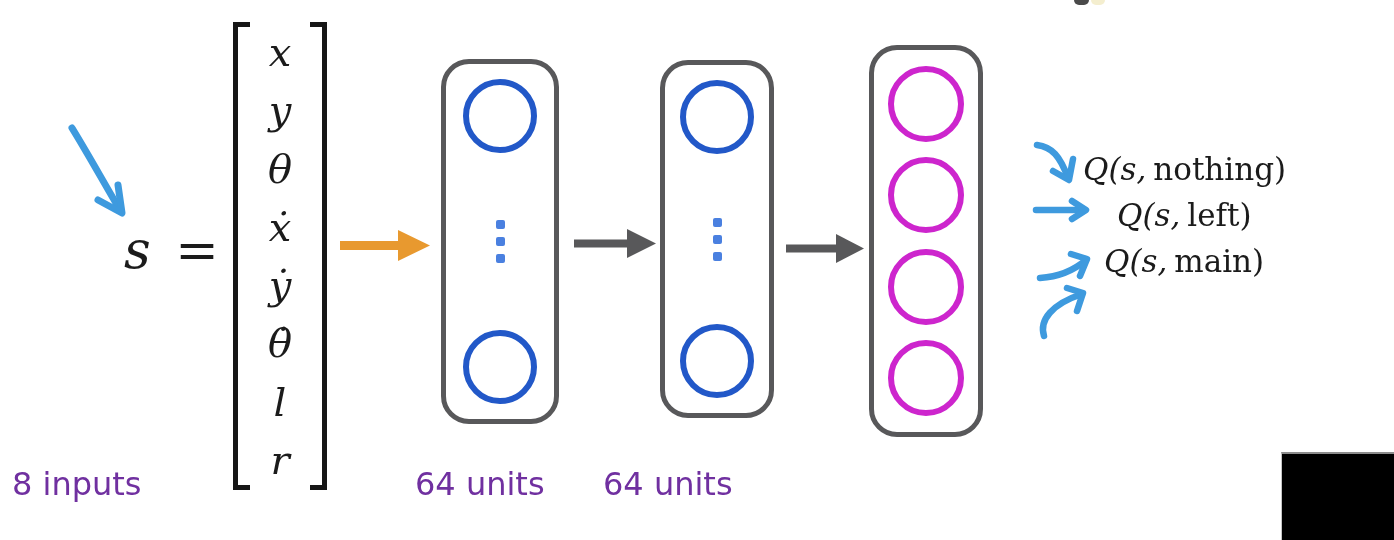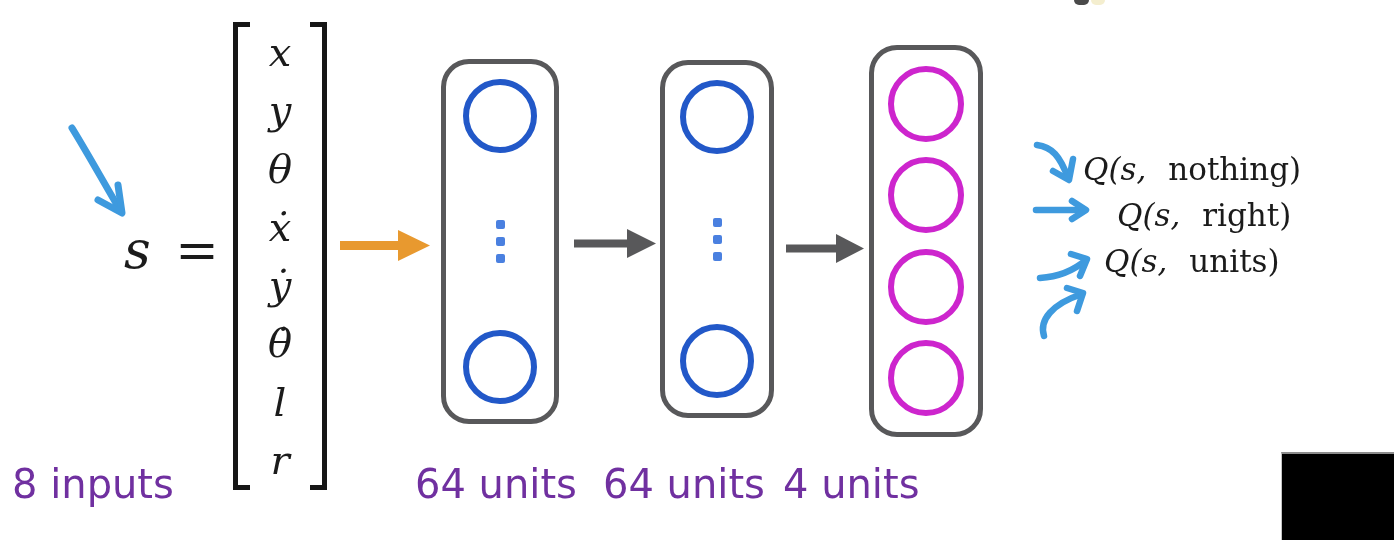--- a/index.html
+++ b/index.html
@@ -41,27 +41,27 @@
   .layer-1{left:441px;top:59px;width:118px;height:365px;padding:15px 0;justify-content:space-between;}
   .layer-2{left:660px;top:60px;width:114px;height:358px;padding:15px 0;justify-content:space-between;}
   .layer-out{left:869px;top:45px;width:114px;height:392px;justify-content:space-evenly;}
   .node{border-radius:50%;background:#fff;}
   .node.blue{width:74px;height:74px;border:6px solid var(--hidden-node-blue);}
   .node.magenta{width:76px;height:76px;border:6px solid var(--output-node-magenta);}
   .ellipsis{display:flex;flex-direction:column;gap:8px;align-items:center;}
   .ellipsis .dot{width:9px;height:9px;border-radius:2px;background:var(--ellipsis-blue);}
 
   
-  .purple-label{color:var(--label-purple);font-size:40px;line-height:46px;white-space:nowrap;}
+  .purple-label{color:var(--label-purple);font-size:32px;line-height:46px;white-space:nowrap;}
 
   
   .q-label{font-family:"DejaVu Serif","Liberation Serif",serif;font-size:31px;
     color:var(--math-ink);white-space:nowrap;line-height:38px;}
   .q-label .fn{font-style:italic;margin-top:43px;}
-  .q-label .arg{font-style:normal;margin-left:22px;}
+  .q-label .arg{font-style:normal;margin-left:7px;}
 
   
   .black-corner{left:1281px;top:452px;width:113px;height:88px;background:#000;
     border-top:2px solid #8c8c8c;border-left:1px solid #c4c4c4;}
 
   
   .artifact-dark{left:1074px;top:0;width:15px;height:5px;background:#4a4a4a;border-radius:0 0 8px 8px;}
   .artifact-yellow{left:1091px;top:0;width:14px;height:5px;background:#f4eecf;border-radius:0 0 6px 6px;}
 
   svg{display:block;overflow:visible;}
@@ -131,44 +131,43 @@
   <div class="abs layer-box layer-out">
     <div class="node magenta"></div>
     <div class="node magenta"></div>
     <div class="node magenta"></div>
     <div class="node magenta"></div>
   </div>
 
   <div class="abs purple-label" style="left:12px;top:461px">8 inputs</div>
   <div class="abs purple-label" style="left:415px;top:461px">64 units</div>
   <div class="abs purple-label" style="left:603px;top:461px">64 units</div>
-  <div class="abs purple-label" style="left:783px;top:461px">4 units</div>
 
   <svg class="abs" style="left:1032px;top:138px" width="48" height="52" viewBox="0 0 48 52">
     <path d="M5,7 C20,9 28,18 36,40" fill="none" stroke="var(--sketch-arrow-blue)" stroke-width="6.5" stroke-linecap="round"></path>
     <path d="M21,33 L37,42 L41,21" fill="none" stroke="var(--sketch-arrow-blue)" stroke-width="6.5" stroke-linecap="round" stroke-linejoin="round"></path>
   </svg>
   <div class="abs q-label" style="left:1083px;top:150px">
     <span class="fn">Q(s,</span><span class="arg">nothing)</span>
   </div>
 
   <svg class="abs" style="left:1032px;top:196px" width="66" height="28" viewBox="0 0 66 28">
     <path d="M4,14 L48,14" fill="none" stroke="var(--sketch-arrow-blue)" stroke-width="6.5" stroke-linecap="round"></path>
     <path d="M40,5 L54,14 L40,23" fill="none" stroke="var(--sketch-arrow-blue)" stroke-width="6.5" stroke-linecap="round" stroke-linejoin="round"></path>
   </svg>
   <div class="abs q-label" style="left:1117px;top:196px">
-    <span class="fn">Q(s,</span><span class="arg">right)</span>
+    <span class="fn">Q(s,</span><span class="arg">left)</span>
   </div>
 
   <svg class="abs" style="left:1036px;top:248px" width="62" height="36" viewBox="0 0 62 36">
     <path d="M4,30 C20,29 36,24 50,12" fill="none" stroke="var(--sketch-arrow-blue)" stroke-width="6.5" stroke-linecap="round"></path>
     <path d="M35,6 L51,11 L44,28" fill="none" stroke="var(--sketch-arrow-blue)" stroke-width="6.5" stroke-linecap="round" stroke-linejoin="round"></path>
   </svg>
   <div class="abs q-label" style="left:1104px;top:242px">
-    <span class="fn">Q(s,</span><span class="arg">units)</span>
+    <span class="fn">Q(s,</span><span class="arg">main)</span>
   </div>
 
   <svg class="abs" style="left:1036px;top:284px" width="64" height="56" viewBox="0 0 64 56">
     <path d="M8,52 C3,36 16,20 46,10" fill="none" stroke="var(--sketch-arrow-blue)" stroke-width="6.5" stroke-linecap="round"></path>
     <path d="M31,4 L47,9 L41,27" fill="none" stroke="var(--sketch-arrow-blue)" stroke-width="6.5" stroke-linecap="round" stroke-linejoin="round"></path>
   </svg>
 
   <div class="abs artifact-dark"></div>
   <div class="abs artifact-yellow"></div>
 

